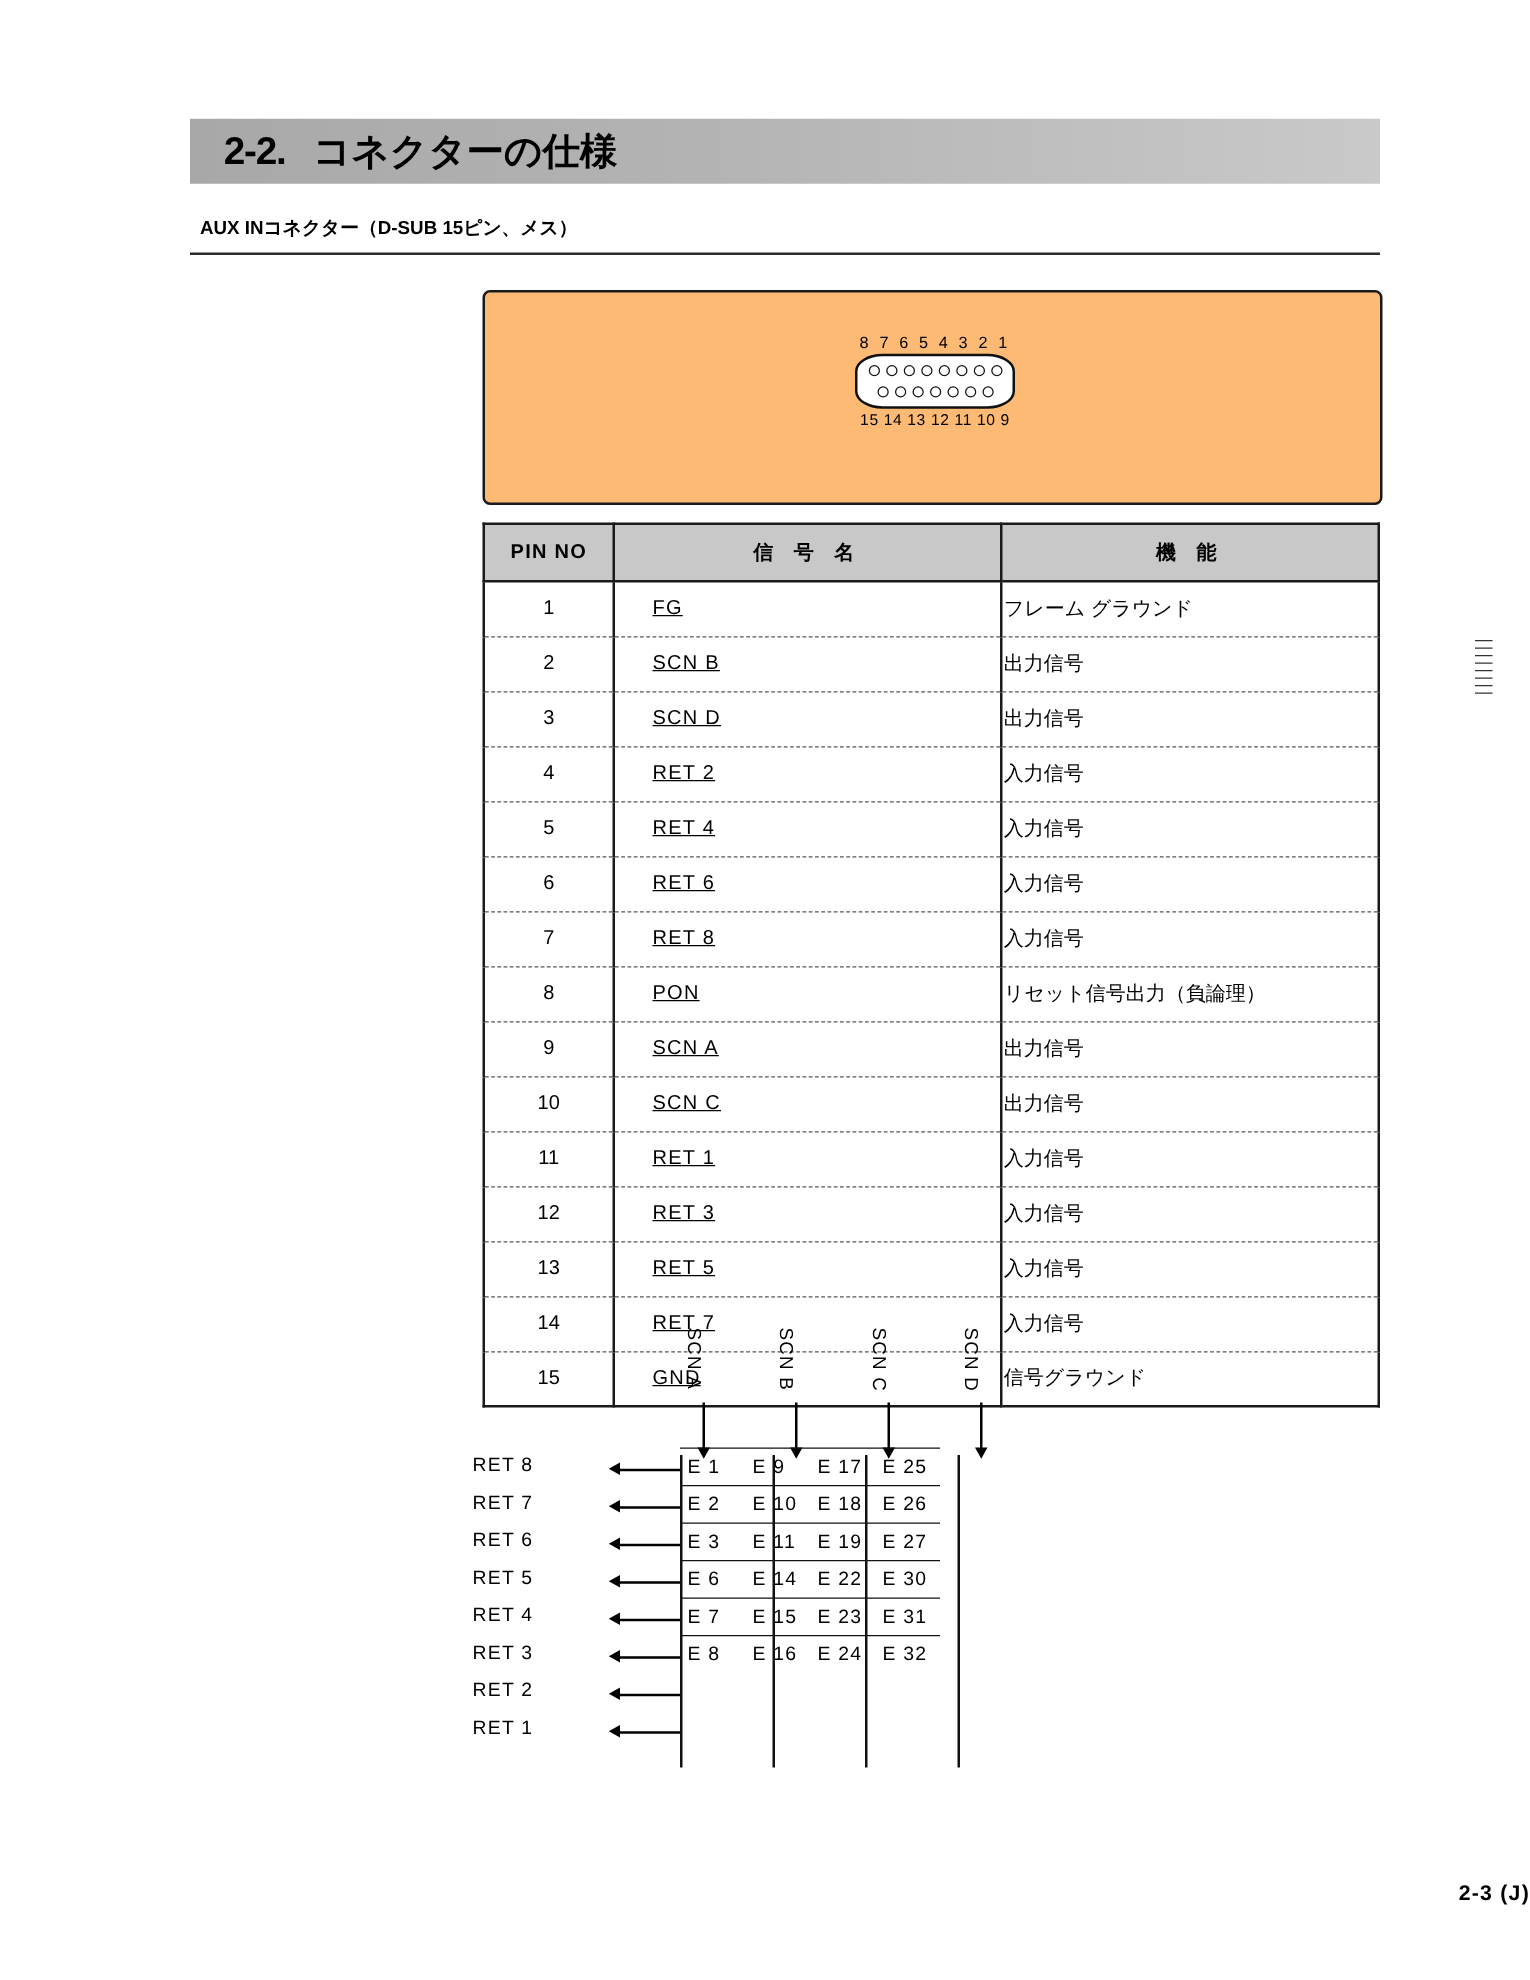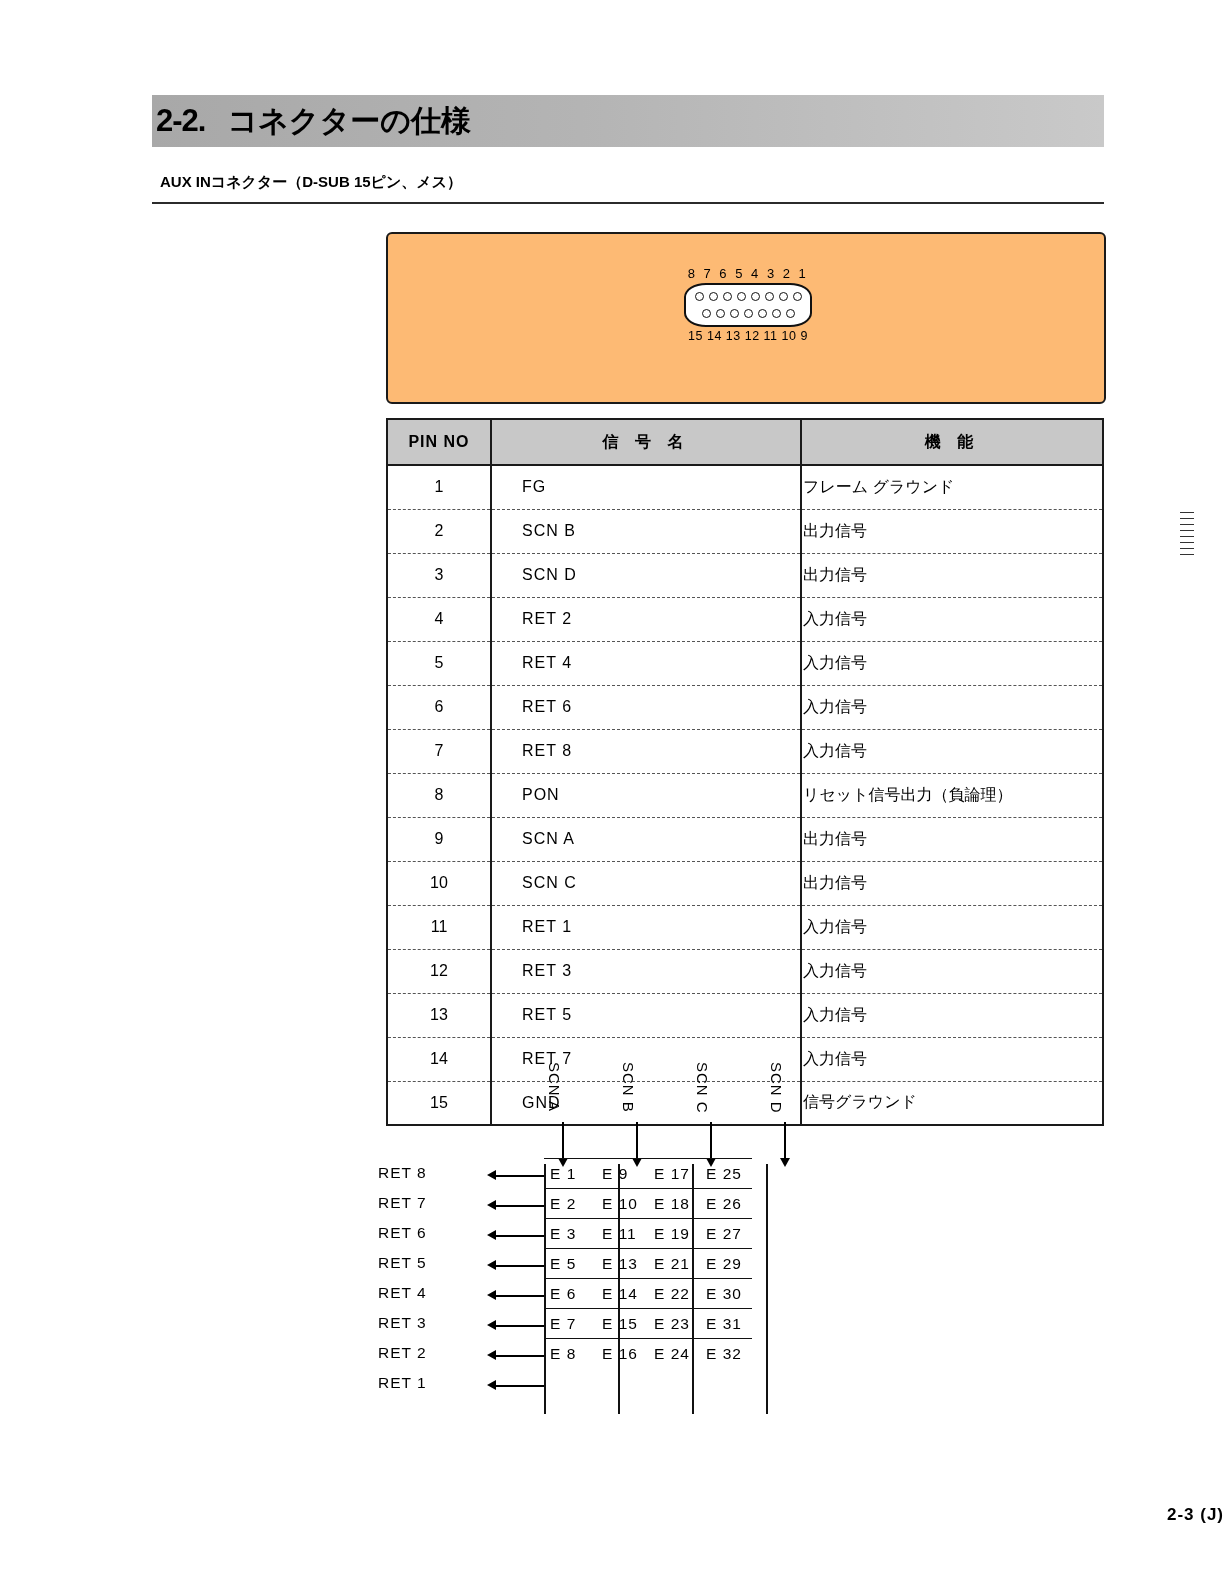--- a/index.html
+++ b/index.html
@@ -24,21 +24,21 @@
     width: 952px;
     height: 52px;
     background: linear-gradient(to right, #a8a8a8 0%, #b4b4b4 45%, #c9c9c9 100%);
     display: flex;
     align-items: center;
   }
   .section-banner .sec-num {
     font-size: 31px;
     font-weight: bold;
     letter-spacing: -1px;
-    margin-left: 4px;
+    margin-left: 27px;
     color: #000;
   }
   .section-banner .sec-title {
     font-size: 30px;
     font-weight: bold;
     margin-left: 22px;
     color: #000;
   }
 
   
@@ -141,21 +141,21 @@
   .pin-table thead th.c1 { width: 104px; letter-spacing: 1px; }
   .pin-table thead th.c2 { width: 310px; letter-spacing: 6px; }
   .pin-table thead th.c3 { width: 302px; letter-spacing: 6px; margin-top: 27px; }
   .pin-table tbody td {
     border-bottom: 1px dashed #555;
   }
   .pin-table tbody tr:last-child td {
     border-bottom: 2px solid #1a1a1a;
   }
   .pin-table td.c1 { text-align: center; }
-  .pin-table td.c2 { padding-left: 30px; letter-spacing: 1px; }
+  .pin-table td.c2 { padding-left: 30px; letter-spacing: 1px; text-decoration: underline; }
   .pin-table td.c3 { }
 
   
   .matrix-wrap {
     position: absolute;
     left: 376px;
     top: 1060px;
     width: 480px;
     height: 330px;
   }
@@ -528,26 +528,20 @@
         <td>E 2</td>
         <td>E 10</td>
         <td>E 18</td>
         <td class="lastcol">E 26</td>
       </tr>
       <tr>
         <td>E 3</td>
         <td>E 11</td>
         <td>E 19</td>
         <td class="lastcol">E 27</td>
-      </tr>
-      <tr>
-        <td>E 5</td>
-        <td>E 13</td>
-        <td>E 21</td>
-        <td class="lastcol">E 29</td>
       </tr>
       <tr>
         <td>E 6</td>
         <td>E 14</td>
         <td>E 22</td>
         <td class="lastcol">E 30</td>
       </tr>
       <tr>
         <td>E 7</td>
         <td>E 15</td>

